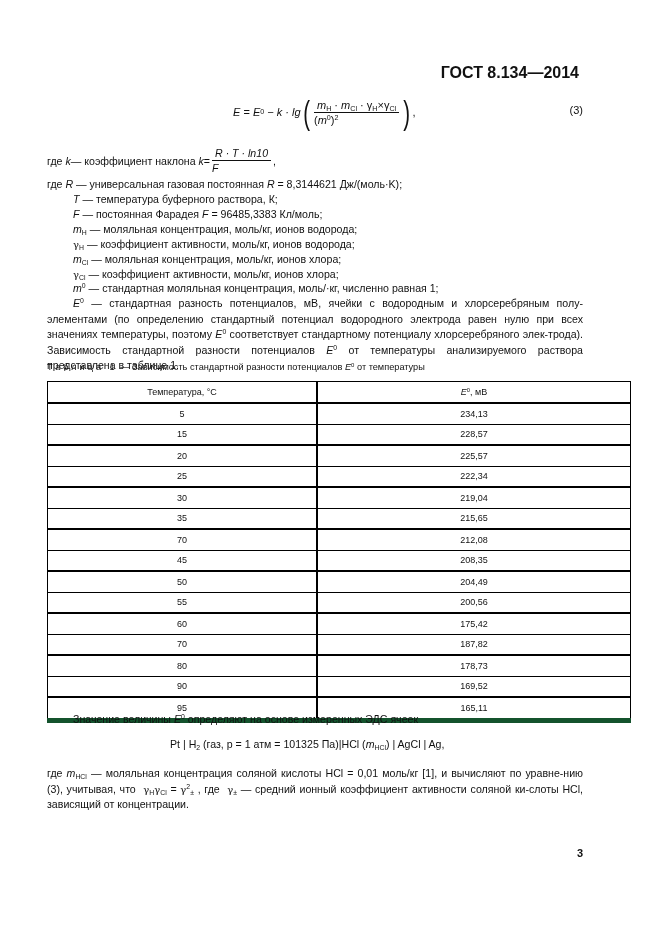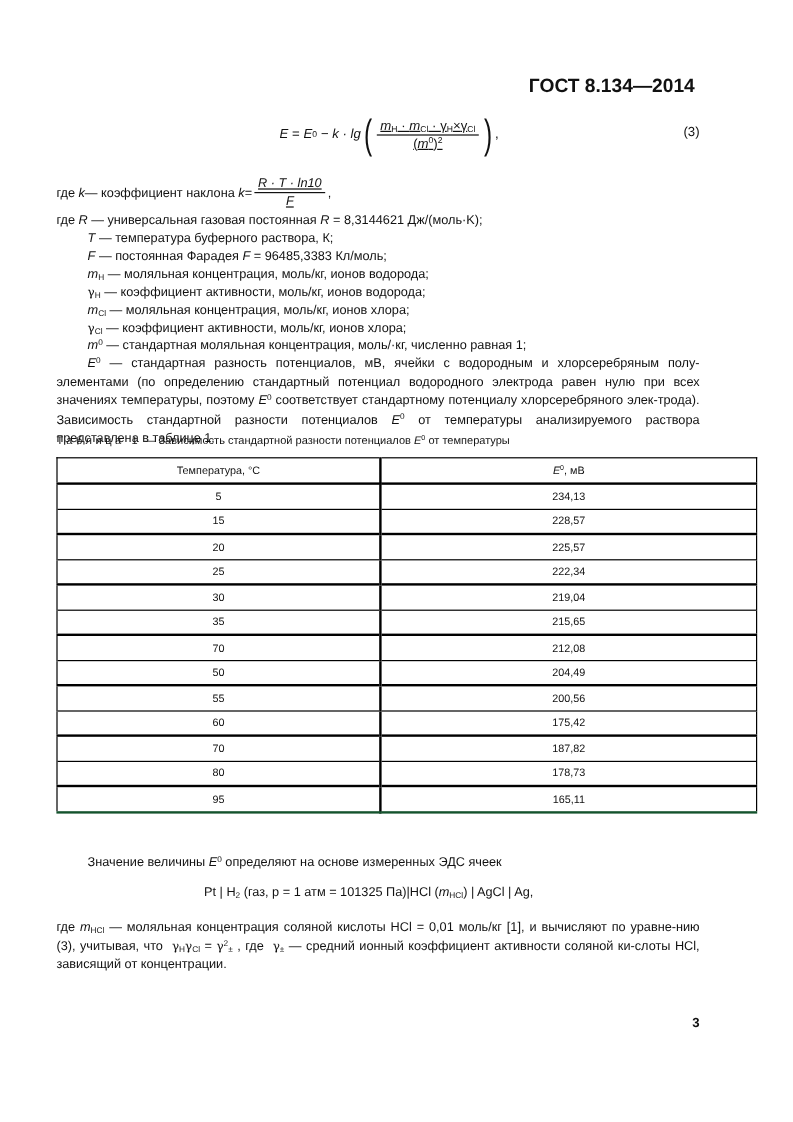--- a/index.html
+++ b/index.html
@@ -8,21 +8,21 @@
   .abs { position: absolute; }
   i, .it { font-style: italic; }
   sup { font-size: 0.65em; vertical-align: 0.55em; line-height: 0; }
   sub { font-size: 0.65em; vertical-align: -0.25em; line-height: 0; }
 
   #doc-header { top: 64px; right: 82px; font-weight: bold; font-size: 16px; }
 
   
   #formula-3 { top: 92px; left: 233px; height: 40px; display: flex; align-items: center; font-size: 11px; }
   .paren { font-size: 34px; line-height: 1; font-weight: 200; transform: scaleX(0.6); display:inline-block; }
-  .frac { display: inline-flex; flex-direction: column; align-items: center; margin: 0 2px; text-decoration: underline; }
+  .frac { display: inline-flex; flex-direction: column; margin: 0 2px; }
   .frac .num { padding: 0 3px 1px; border-bottom: 1px solid #111; white-space: nowrap; }
   .frac .den { padding-top: 1px; white-space: nowrap; }
   #formula-3-number { top: 104px; right: 78px; font-size: 11px; }
 
   .line { white-space: nowrap; }
   .indent { left: 73px; }
   #k-def { top: 147px; left: 47px; display: flex; align-items: center; }
   #k-def .frac { font-size: 10.6px; }
 
   .para { left: 47px; width: 536px; line-height: 15.6px; text-align: justify; }
@@ -32,21 +32,21 @@
   #table-caption .spaced { letter-spacing: 3px; }
 
   #table-1 { position: absolute; top: 381px; left: 47px; width: 584px; border-collapse: collapse; font-size: 9px; }
   #table-1 td, #table-1 th { height: 19.5px; padding: 0; text-align: center; font-weight: normal;
         border-left: 1px solid #000; border-right: 1px solid #000; border-top: 2px solid #000; }
   #table-1 th { height: 20px; border-top: 1.5px solid #000; border-bottom: 2px solid #000; }
   #table-1 td.c1 { width: 268px; border-right: 2.5px solid #000; }
   #table-1 th.c1 { width: 268px; border-right: 2.5px solid #000; }
   #table-1 tr:nth-child(even) td { border-top: 1px solid #000; }
   #table-1 tr:first-child td { border-top: 0; }
-  #table-1 tr:last-child td { border-bottom: 2px solid #14532d; }
+  #table-1 tr:last-child td { border-bottom: 5px solid #14532d; }
 
   #e0-intro { top: 713px; left: 73px; }
   #cell-scheme { top: 738px; left: 170px; }
   #final-para { top: 766px; }
   #page-number { top: 847px; right: 78px; font-weight: bold; font-size: 11px; }
   .gamma { font-family: "DejaVu Serif", serif; font-size: 10px; }
 </style>
 </head>
 <body>
 
@@ -134,38 +134,46 @@
       </tr>
       <tr>
         <td class="c1">35</td>
         <td>215,65</td>
       </tr>
       <tr>
         <td class="c1">70</td>
         <td>212,08</td>
       </tr>
       <tr>
+        <td class="c1">45</td>
+        <td>208,35</td>
+      </tr>
+      <tr>
         <td class="c1">50</td>
         <td>204,49</td>
       </tr>
       <tr>
         <td class="c1">55</td>
         <td>200,56</td>
       </tr>
       <tr>
         <td class="c1">60</td>
         <td>175,42</td>
       </tr>
       <tr>
         <td class="c1">70</td>
         <td>187,82</td>
       </tr>
       <tr>
         <td class="c1">80</td>
         <td>178,73</td>
+      </tr>
+      <tr>
+        <td class="c1">90</td>
+        <td>169,52</td>
       </tr>
       <tr>
         <td class="c1">95</td>
         <td>165,11</td>
       </tr>
     </tbody>
 </table>
 
 <div id="e0-intro" class="abs line">
   <span>Значение величины </span><i>E</i><sup>0</sup><span> определяют на основе измеренных ЭДС ячеек</span>

